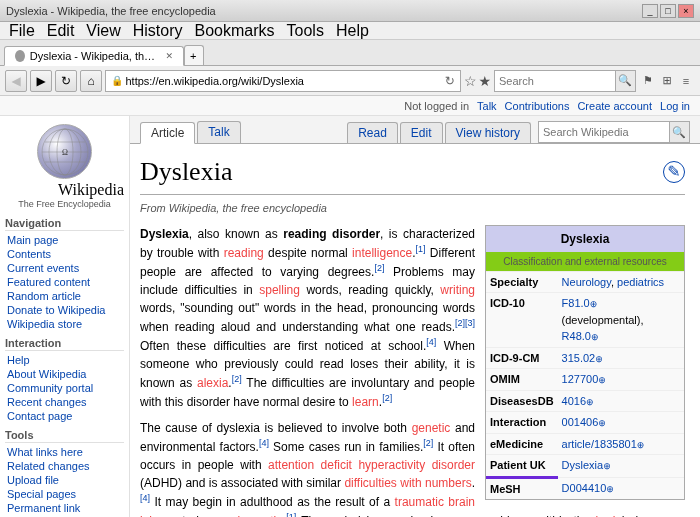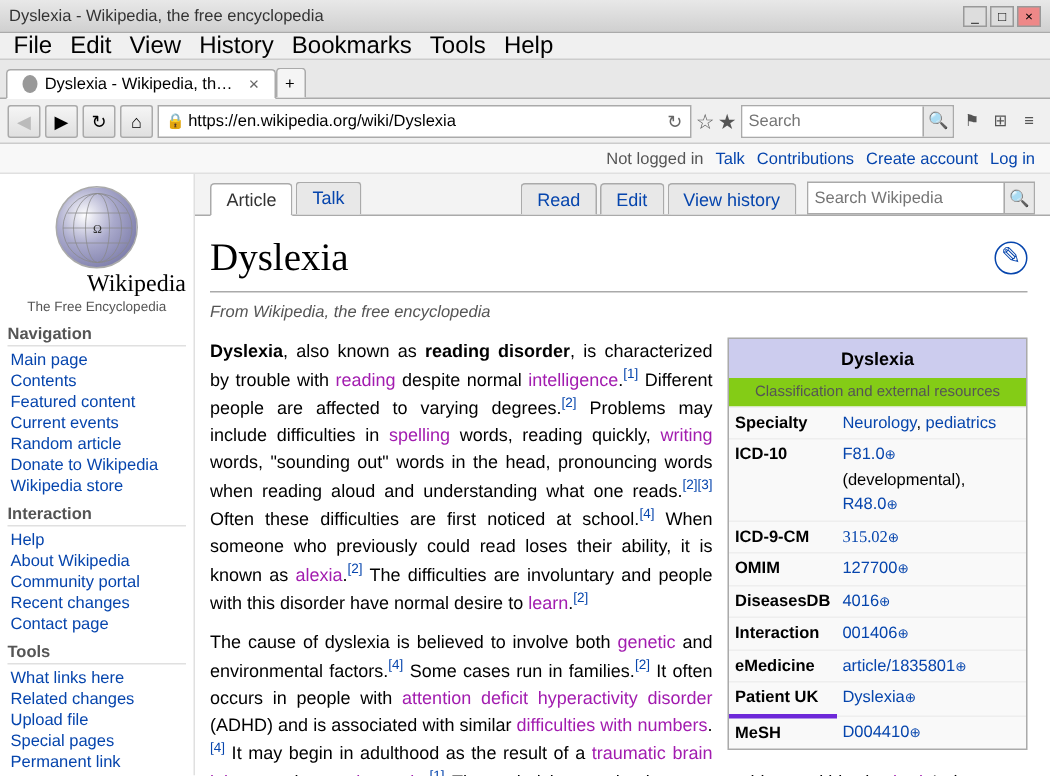--- a/index.html
+++ b/index.html
@@ -124,21 +124,21 @@
     .search-form { display: flex; align-items: center; border: 1px solid #aaa; }
     .article-search { width: 130px; height: 20px; border: none; padding: 2px 4px; font-size: 11px; }
     .search-submit { width: 20px; height: 20px; background: #e8e8e8; border: none; border-left: 1px solid #aaa; cursor: pointer; font-size: 11px; }
     
     
     .article-content { padding: 8px 15px 8px 10px; font-size: 12px; line-height: 1.5; }
     .article-title { font-size: 26px; font-family: 'Linux Libertine', Georgia, serif; font-weight: normal; color: #000; border-bottom: 1px solid #aaa; margin-bottom: 5px; padding-bottom: 3px; display: flex; justify-content: space-between; align-items: center; }
     .article-subtitle { font-size: 11px; color: #555; margin-bottom: 8px; font-style: italic; }
     .article-body { font-size: 12px; line-height: 1.5; color: #000; }
     .article-body p { margin-bottom: 8px; text-align: justify; }
-    .wikilink { color: #a21caf; text-decoration: none; }
+    .wikilink { color: #ef4444; text-decoration: none; }
     .bold { font-weight: bold; }
     .sup { font-size: 9px; vertical-align: super; color: #0645ad; cursor: pointer; }
     
     
     .infobox {
       float: right;
       width: 200px;
       border: 1px solid #aaa;
       background: #f9f9f9;
       margin: 0 0 8px 10px;
@@ -238,22 +238,22 @@
         </svg>
       </div>
       <div class="wiki-title" style="font-size:16px;font-family:Georgia,serif;color:#000;font-weight:normal;text-align:right;margin-top:2px;">Wikipedia</div>
       <div class="wiki-subtitle" style="font-size:9px;color:#555;text-align:center;">The Free Encyclopedia</div>
     </div>
 
     <div class="sidebar-section">
       <div class="sidebar-heading" style="font-weight:bold;font-size:11px;color:#555;border-bottom:1px solid #e0e0e0;padding-bottom:1px;margin-bottom:2px;">Navigation</div>
       <a class="sidebar-link" style="display:block;color:#0645ad;text-decoration:none;padding:1px 2px;font-size:11px;cursor:pointer;">Main page</a>
       <a class="sidebar-link" style="display:block;color:#0645ad;text-decoration:none;padding:1px 2px;font-size:11px;cursor:pointer;">Contents</a>
+      <a class="sidebar-link" style="display:block;color:#0645ad;text-decoration:none;padding:1px 2px;font-size:11px;cursor:pointer;">Current events</a>
       <a class="sidebar-link" style="display:block;color:#0645ad;text-decoration:none;padding:1px 2px;font-size:11px;cursor:pointer;">Featured content</a>
-      <a class="sidebar-link" style="display:block;color:#0645ad;text-decoration:none;padding:1px 2px;font-size:11px;cursor:pointer;">Current events</a>
       <a class="sidebar-link" style="display:block;color:#0645ad;text-decoration:none;padding:1px 2px;font-size:11px;cursor:pointer;">Random article</a>
       <a class="sidebar-link" style="display:block;color:#0645ad;text-decoration:none;padding:1px 2px;font-size:11px;cursor:pointer;">Donate to Wikipedia</a>
       <a class="sidebar-link" style="display:block;color:#0645ad;text-decoration:none;padding:1px 2px;font-size:11px;cursor:pointer;">Wikipedia store</a>
     </div>
 
     <div class="sidebar-section">
       <div class="sidebar-heading" style="font-weight:bold;font-size:11px;color:#555;border-bottom:1px solid #e0e0e0;padding-bottom:1px;margin-bottom:2px;">Interaction</div>
       <a class="sidebar-link" style="display:block;color:#0645ad;text-decoration:none;padding:1px 2px;font-size:11px;cursor:pointer;">Help</a>
       <a class="sidebar-link" style="display:block;color:#0645ad;text-decoration:none;padding:1px 2px;font-size:11px;cursor:pointer;">About Wikipedia</a>
       <a class="sidebar-link" style="display:block;color:#0645ad;text-decoration:none;padding:1px 2px;font-size:11px;cursor:pointer;">Community portal</a>
@@ -305,21 +305,21 @@
               <tr>
             <td style="font-weight:bold;padding:2px 4px;font-size:11px;border-top:1px solid #eee;width:70px;">Specialty</td>
             <td style="padding:2px 4px;font-size:11px;border-top:1px solid #eee;"><a class="infobox-link" style="color:#0645ad;text-decoration:none;">Neurology</a>, <a class="infobox-link" style="color:#0645ad;text-decoration:none;">pediatrics</a></td>
           </tr>
           <tr>
             <td style="font-weight:bold;padding:2px 4px;font-size:11px;border-top:1px solid #eee;">ICD-10</td>
             <td style="padding:2px 4px;font-size:11px;border-top:1px solid #eee;"><a class="infobox-link" style="color:#0645ad;text-decoration:none;">F81.0</a><span style="color:#0645ad;font-size:9px;">⊕</span> (developmental), <a class="infobox-link" style="color:#0645ad;text-decoration:none;">R48.0</a><span style="color:#0645ad;font-size:9px;">⊕</span></td>
           </tr>
           <tr>
             <td style="font-weight:bold;padding:2px 4px;font-size:11px;border-top:1px solid #eee;">ICD-9-CM</td>
-            <td style="padding:2px 4px;font-size:11px;border-top:1px solid #eee;font-family:Liberation Serif, serif;"><a class="infobox-link" style="color:#0645ad;text-decoration:none;">315.02</a><span style="color:#0645ad;font-size:9px;">⊕</span></td>
+            <td style="padding:2px 4px;font-size:11px;border-top:1px solid #eee;"><a class="infobox-link" style="color:#0645ad;text-decoration:none;">315.02</a><span style="color:#0645ad;font-size:9px;">⊕</span></td>
           </tr>
           <tr>
             <td style="font-weight:bold;padding:2px 4px;font-size:11px;border-top:1px solid #eee;">OMIM</td>
             <td style="padding:2px 4px;font-size:11px;border-top:1px solid #eee;"><a class="infobox-link" style="color:#0645ad;text-decoration:none;">127700</a><span style="color:#0645ad;font-size:9px;">⊕</span></td>
           </tr>
           <tr>
             <td style="font-weight:bold;padding:2px 4px;font-size:11px;border-top:1px solid #eee;">DiseasesDB</td>
             <td style="padding:2px 4px;font-size:11px;border-top:1px solid #eee;"><a class="infobox-link" style="color:#0645ad;text-decoration:none;">4016</a><span style="color:#0645ad;font-size:9px;">⊕</span></td>
           </tr>
           <tr>

